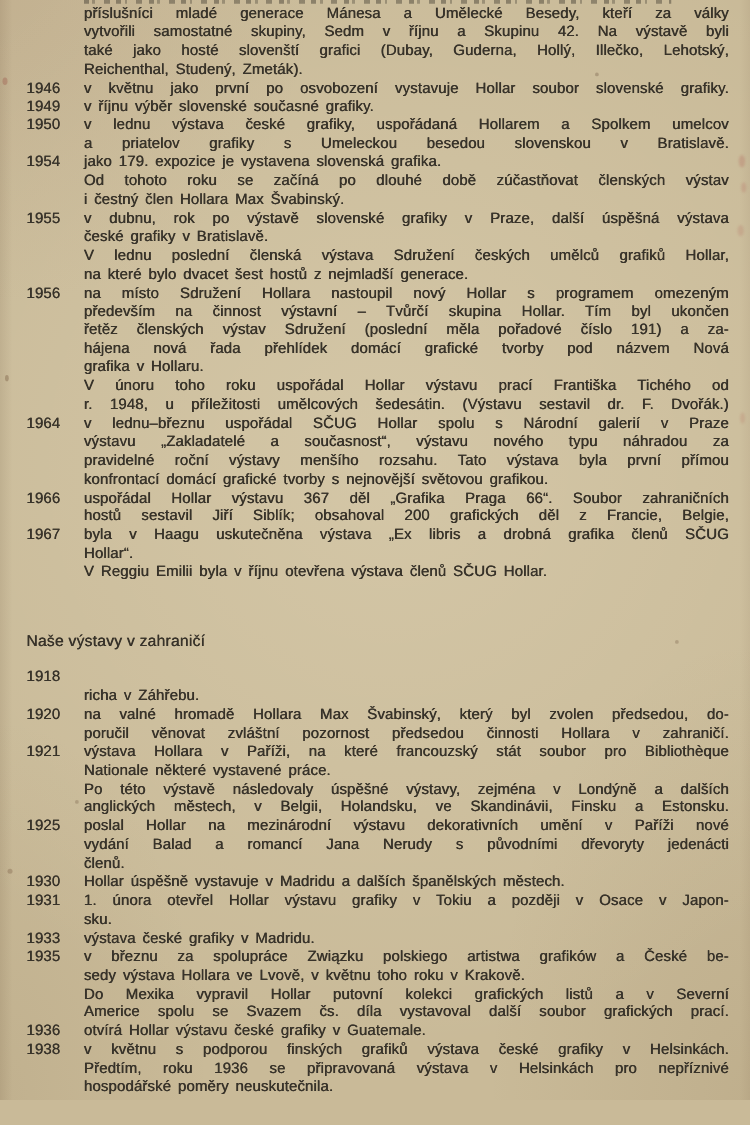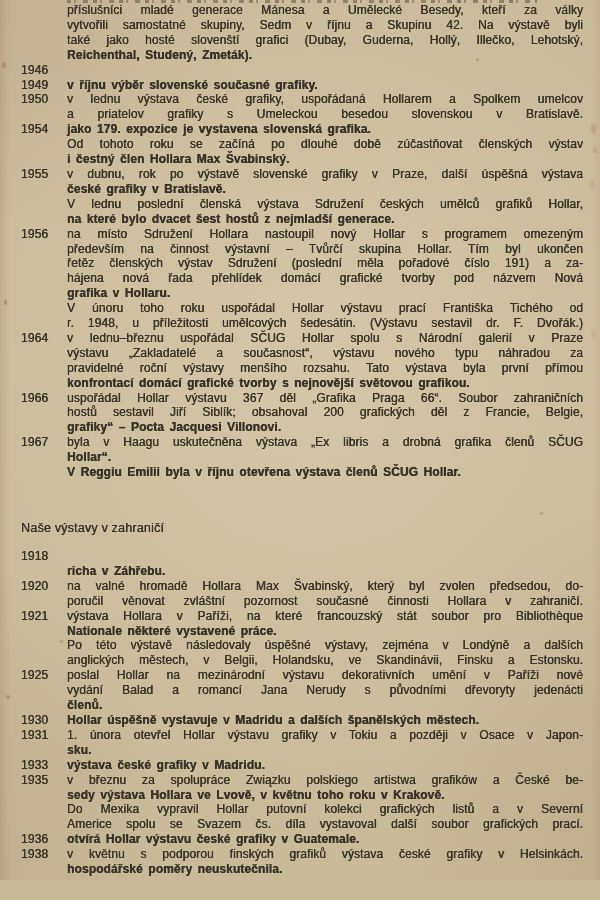--- a/index.html
+++ b/index.html
@@ -61,21 +61,20 @@
     white-space: normal;
   }
   .line.j {
     text-align: justify;
     text-align-last: justify;
   }
   .line.l {
     text-align: right;
     text-align-last: left;
     word-spacing: 2px;
-    font-weight: bold;
   }
   .section-heading {
     margin: 41px 0 13px 21px;
     font-size: 12.5px;
     font-weight: normal;
     line-height: 15px;
     letter-spacing: 0.2px;
     text-shadow: 0.3px 0 0 currentColor;
   }
   .speckle {
@@ -101,20 +100,21 @@
       <div class="row">
         <span class="year"></span>
         <span class="line j">také jako hosté slovenští grafici (Dubay, Guderna, Hollý, Illečko, Lehotský,</span>
       </div>
       <div class="row">
         <span class="year"></span>
         <span class="line l">Reichenthal, Studený, Zmeták).</span>
       </div>
       <div class="row">
         <span class="year">1946</span>
+        <span class="line j">v květnu jako první po osvobození vystavuje Hollar soubor slovenské grafiky.</span>
       </div>
       <div class="row">
         <span class="year">1949</span>
         <span class="line l">v říjnu výběr slovenské současné grafiky.</span>
       </div>
       <div class="row">
         <span class="year">1950</span>
         <span class="line j">v lednu výstava české grafiky, uspořádaná Hollarem a Spolkem umelcov</span>
       </div>
       <div class="row">
@@ -195,24 +195,20 @@
       </div>
       <div class="row">
         <span class="year">1966</span>
         <span class="line j">uspořádal Hollar výstavu 367 děl „Grafika Praga 66“. Soubor zahraničních</span>
       </div>
       <div class="row">
         <span class="year"></span>
         <span class="line j">hostů sestavil Jiří Siblík; obsahoval 200 grafických děl z Francie, Belgie,</span>
       </div>
       <div class="row">
-        <span class="year"></span>
-        <span class="line l">grafiky“ – Pocta Jacquesi Villonovi.</span>
-      </div>
-      <div class="row">
         <span class="year">1967</span>
         <span class="line j">byla v Haagu uskutečněna výstava „Ex libris a drobná grafika členů SČUG</span>
       </div>
       <div class="row">
         <span class="year"></span>
         <span class="line l">Hollar“.</span>
       </div>
       <div class="row">
         <span class="year"></span>
         <span class="line l">V Reggiu Emilii byla v říjnu otevřena výstava členů SČUG Hollar.</span>
@@ -224,21 +220,21 @@
       <div class="row">
         <span class="year"></span>
         <span class="line l">richa v Záhřebu.</span>
       </div>
       <div class="row">
         <span class="year">1920</span>
         <span class="line j">na valné hromadě Hollara Max Švabinský, který byl zvolen předsedou, do-</span>
       </div>
       <div class="row">
         <span class="year"></span>
-        <span class="line j">poručil věnovat zvláštní pozornost současné činnosti Hollara v zahraničí.</span>
+        <span class="line j">poručil věnovat zvláštní pozornost předsedou činnosti Hollara v zahraničí.</span>
       </div>
       <div class="row">
         <span class="year">1921</span>
         <span class="line j">výstava Hollara v Paříži, na které francouzský stát soubor pro Bibliothèque</span>
       </div>
       <div class="row">
         <span class="year"></span>
         <span class="line l">Nationale některé vystavené práce.</span>
       </div>
       <div class="row">
@@ -293,20 +289,24 @@
         <span class="year"></span>
         <span class="line j">Americe spolu se Svazem čs. díla vystavoval další soubor grafických prací.</span>
       </div>
       <div class="row">
         <span class="year">1936</span>
         <span class="line l">otvírá Hollar výstavu české grafiky v Guatemale.</span>
       </div>
       <div class="row">
         <span class="year">1938</span>
         <span class="line j">v květnu s podporou finských grafiků výstava české grafiky v Helsinkách.</span>
+      </div>
+      <div class="row">
+        <span class="year"></span>
+        <span class="line j">Předtím, roku 1936 se připravovaná výstava v Helsinkách pro nepříznivé</span>
       </div>
       <div class="row">
         <span class="year"></span>
         <span class="line l">hospodářské poměry neuskutečnila.</span>
       </div>
     </div>
 
   <div class="speckle" style="left:591px;top:124px;width:5px;height:10px;background:rgba(176,96,85,.28);filter:blur(1px);"></div>
   <div class="speckle" style="left:593px;top:146px;width:4px;height:8px;background:rgba(176,96,85,.22);filter:blur(1px);"></div>
   <div class="speckle" style="left:590px;top:180px;width:5px;height:9px;background:rgba(176,96,85,.20);filter:blur(1px);"></div>

